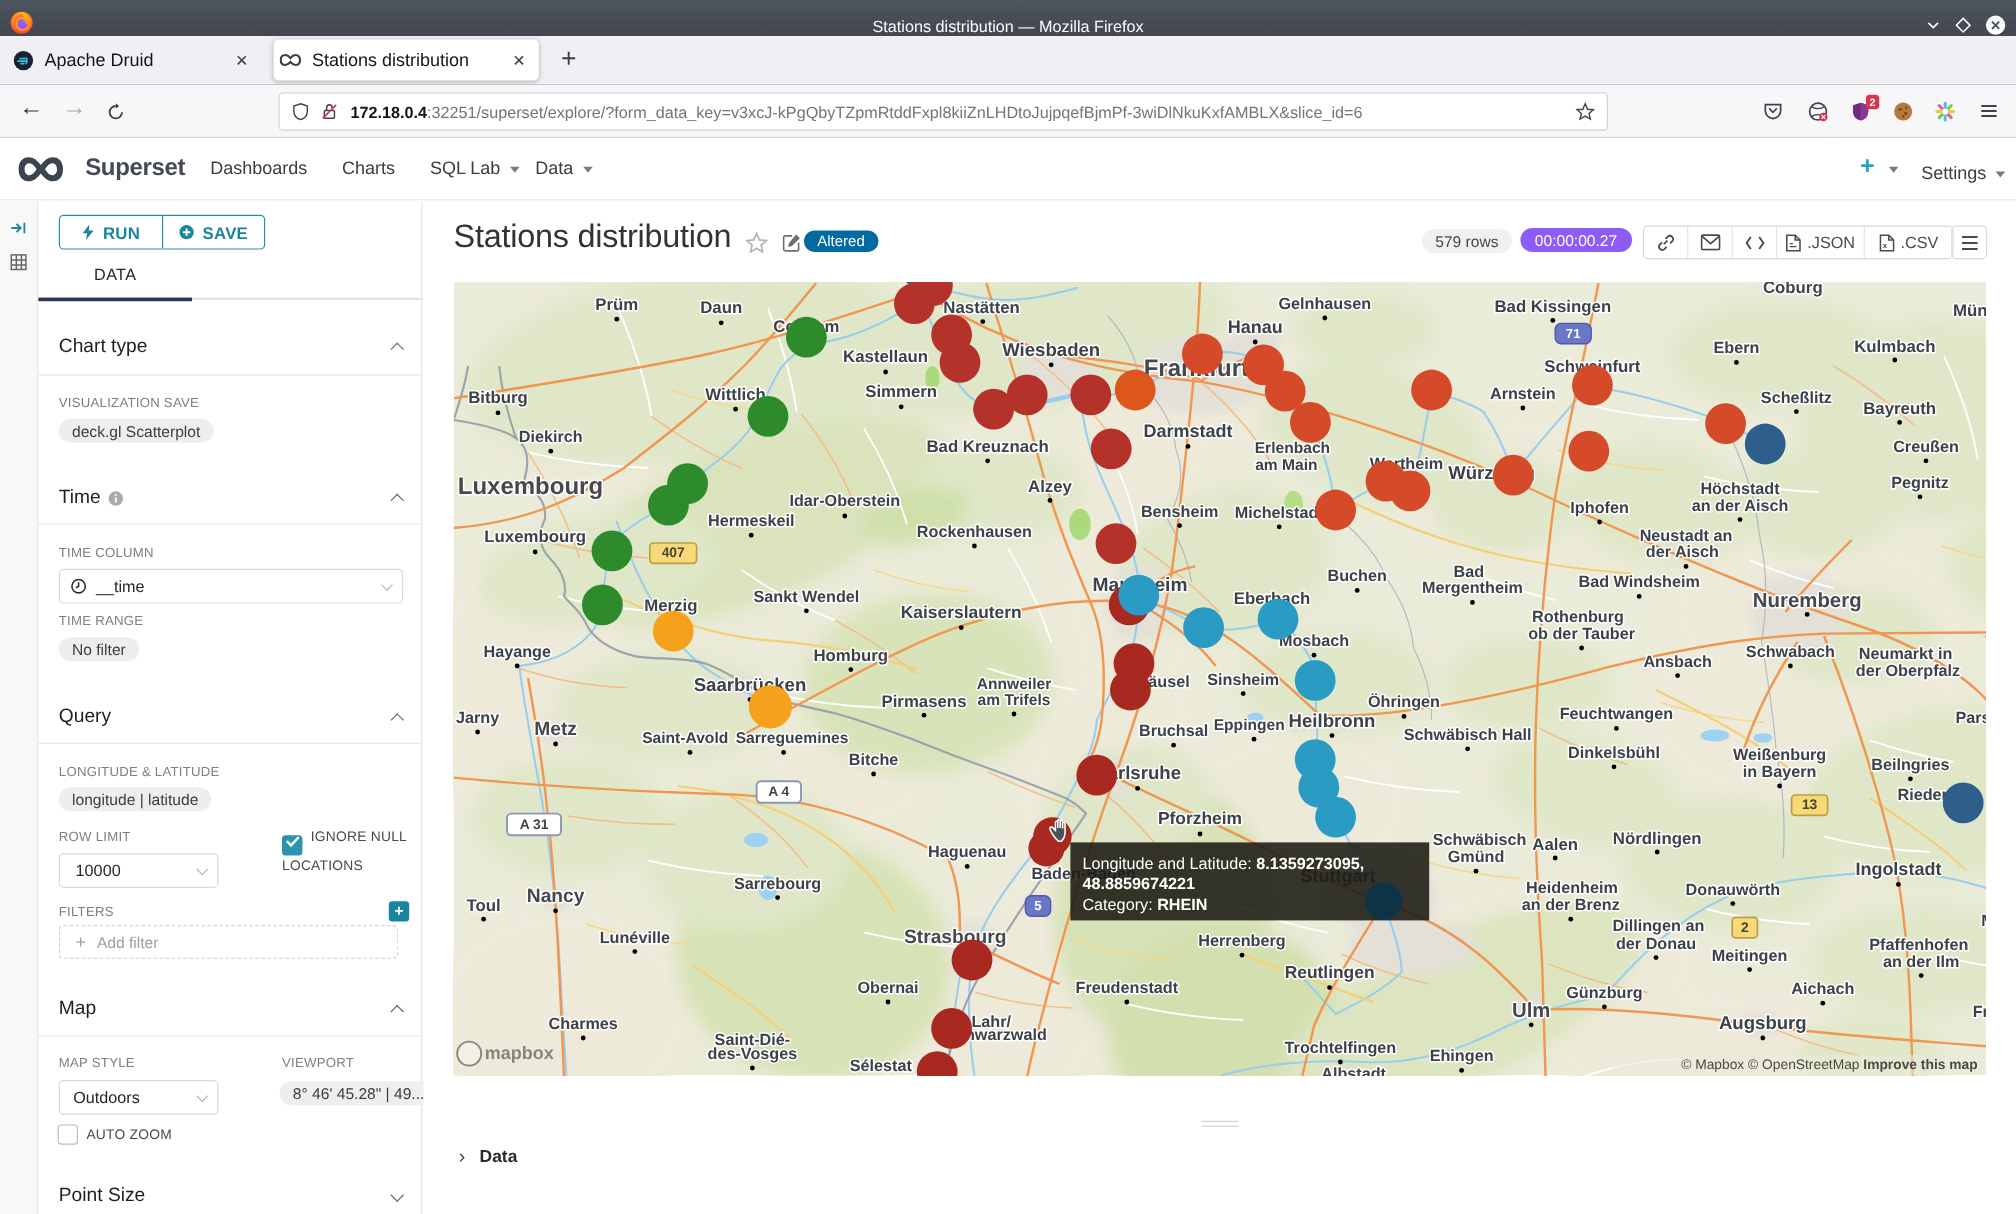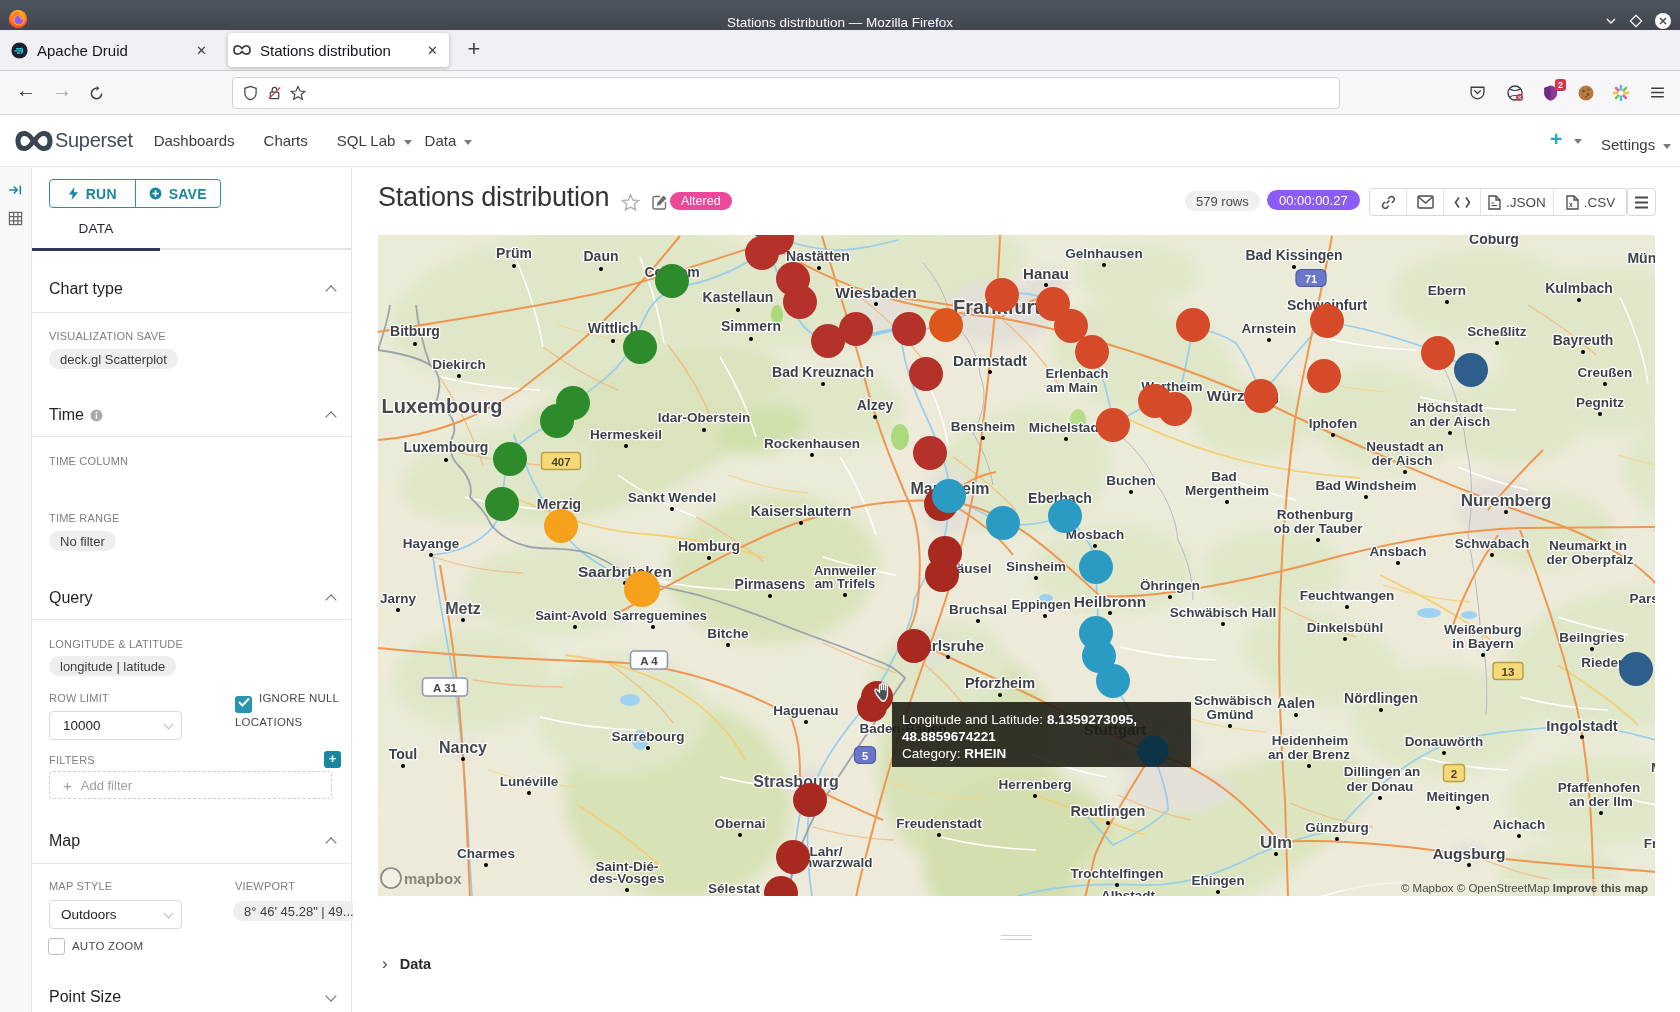--- a/index.html
+++ b/index.html
@@ -20,21 +20,21 @@
 .navarr.dim{color:#a7a7ac}
 .reload{top:15px;left:89px}
 .urlbox{height:32px;top:6px;left:232px;background:#fff;border:1px solid #d0d0d7;border-radius:4px;width:1108px;display:flex;align-items:center;padding:0 10px}
 .url{font-size:13.5px;color:#15141a;margin-left:10px;white-space:nowrap;overflow:hidden;flex:1}
 .url .g{color:#737380}
 .urlbox .star{margin-left:8px;flex:none}
 .tbico{top:13px;display:flex;align-items:center}
 .badge2{position:absolute;top:-5px;right:-7px;background:#d7354e;color:#fff;font-size:9px;border-radius:3px;padding:0 3px;line-height:12px;font-weight:bold}
 .snav{height:52px;background:#fff;border-bottom:1px solid #e6e6e6;display:flex;align-items:center;position:relative}
 .slogo{margin-left:13px}
-.sname{font-size:20px;font-weight:normal;color:#434a55;margin-left:0;letter-spacing:-.3px}
+.sname{font-size:20px;font-weight:bold;color:#434a55;margin-left:16px;letter-spacing:-.3px}
 .sitem{font-size:15px;color:#3c3c3c;margin-left:29px}
 .sitem.first{margin-left:21px}
 .caret{display:inline-block;width:0;height:0;border-left:4.5px solid transparent;border-right:4.5px solid transparent;border-top:5px solid #7a7a7a;margin-left:4px;vertical-align:middle}
 .plus{position:absolute;left:1550px;top:12px;color:#20a7c9;font-size:21px;font-weight:bold}
 .rail{position:absolute;left:0;top:168px;width:32px;height:844px;background:#f8f8f8;border-right:1px solid #e4e4e4;display:flex;flex-direction:column;align-items:center}
 .panel{position:absolute;left:32px;top:168px;width:320px;height:844px;background:#fff;border-right:1px solid #e4e4e4}
 .panel > div{position:absolute}
 .runsave{display:flex;top:11px;left:17px;border:1px solid #2a8fa8;border-radius:4px;height:29px;width:172px}
 .btn{flex:1;display:flex;align-items:center;justify-content:center;gap:7px;font-size:14px;font-weight:bold;color:#1a85a0;letter-spacing:.2px}
 .btn.run{border-right:1px solid #2a8fa8}
@@ -59,21 +59,21 @@
 .cb.off{background:#fff;border:1.5px solid #bdbdbd}
 .addbtn{top:583px;left:292px;width:17px;height:17px;background:#1a85a0;color:#fff;border-radius:3px;font-size:13px;line-height:16px;text-align:center;font-weight:bold}
 .addfilter{top:603px;left:17px;width:283px;border:1.5px dashed #ccc;border-radius:4px;height:28px;display:flex;align-items:center;padding-left:13px;font-size:13px;color:#9e9e9e}
 .plusg{margin-right:9px;font-size:15px}
 .azrow{top:769px;left:16px;font-size:11.5px;color:#4a4a4a;letter-spacing:.2px;line-height:18px}
 .main{position:absolute;left:353px;top:168px;width:1327px;height:844px;background:#fff}
 .main > *{position:absolute}
 .mtitle{left:25px;top:14px;font-size:27px;color:#333;letter-spacing:-.2px}
 .hstar{left:268px;top:25px}
 .hedit{left:299px;top:26px}
-.altered{left:317px;top:24px;background:#ec4899;color:#fff;font-size:12.5px;border-radius:10px;padding:2px 11px}
+.altered{left:317px;top:24px;background:#0369a1;color:#fff;font-size:12.5px;border-radius:10px;padding:2px 11px}
 .rowspill{left:832px;top:23px;background:#f0f0f0;color:#4a4a4a;font-size:13px;border-radius:10px;padding:2.5px 11px}
 .timepill{left:914px;top:22px;background:#8b5cf6;color:#fff;font-size:13px;border-radius:11px;padding:2.5px 12px}
 .btngrp{display:flex;left:1016px;top:20px;border:1px solid #d9d9d9;border-radius:4px;height:28px;background:#fff}
 .gbtn{display:flex;align-items:center;justify-content:center;width:37px;border-right:1px solid #e3e3e3;font-size:13.5px;color:#4a4a4a}
 .gbtn:last-child{border-right:none}
 .gbtn.wide{width:73px;gap:5px}
 .gbtn.solo{border:1px solid #d9d9d9;border-radius:4px;left:1273px;top:20px;width:30px;height:28px}
 .dragbar{left:0;top:758px;width:100%;text-align:center}
 .dragbar span{display:inline-block;width:31px;height:5px;border-top:1.5px solid #d0d0d0;border-bottom:1.5px solid #d0d0d0}
 .datapanel{left:29px;top:786px;display:flex;align-items:center}
@@ -138,20 +138,21 @@
     </svg>
   <div class="urlbox">
     <svg width="15" height="16" viewBox="0 0 16 16">
         <path d="M8 1 L14 3 L14 8 C14 12 11 14.5 8 15 C5 14.5 2 12 2 8 L2 3 Z" fill="none" stroke="#43434c" stroke-width="1.3"></path>
       </svg>
     <svg width="15" height="16" viewBox="0 0 16 16" style="margin-left:9px">
         <rect x="3.5" y="7" width="9" height="7" rx="1" fill="none" stroke="#43434c" stroke-width="1.3"></rect>
         <path d="M5.5 7 L5.5 5 C5.5 3.3 6.5 2 8 2 C9.5 2 10.5 3.3 10.5 5" fill="none" stroke="#43434c" stroke-width="1.3"></path>
         <path d="M2 14 L14 2" stroke="#d7354e" stroke-width="1.5"></path>
       </svg>
+    <span class="url"><b>172.18.0.4</b><span class="g">:32251/superset/explore/?form_data_key=v3xcJ-kPgQbyTZpmRtddFxpl8kiiZnLHDtoJujpqefBjmPf-3wiDlNkuKxfAMBLX&amp;slice_id=6</span></span>
     <svg class="star" width="16" height="16" viewBox="0 0 16 16">
         <path d="M8 1.5 L10 6 L14.8 6.4 L11.2 9.5 L12.3 14.2 L8 11.7 L3.7 14.2 L4.8 9.5 L1.2 6.4 L6 6 Z" fill="none" stroke="#45454e" stroke-width="1.2"></path>
       </svg>
   </div>
   <span class="tbico" style="left:1469px">
     <svg width="17" height="17" viewBox="0 0 16 16">
         <path d="M2 3 L14 3 L14 8 C14 11 11.5 13.5 8 14 C4.5 13.5 2 11 2 8 Z M5 6 L8 9 L11 6" fill="none" stroke="#3e4046" stroke-width="1.3"></path>
       </svg>
   </span>
   <span class="tbico" style="left:1506px">
@@ -248,20 +249,28 @@
       <span>Time</span>
       <svg width="13" height="13" viewBox="0 0 14 14" style="margin-left:6px;opacity:.55">
         <circle cx="7" cy="7" r="6.5" fill="#666"></circle>
         <path d="M7 6 L7 10.5" stroke="#fff" stroke-width="1.6"></path>
         <circle cx="7" cy="3.8" r="1" fill="#fff"></circle>
       </svg>
       <i class="chev up"></i>
     </div>
   <div class="sep" style="top:268px"></div>
   <div class="lab" style="top:287px">TIME COLUMN</div>
+  <div class="select" style="top:306px">
+      <svg width="13" height="13" viewBox="0 0 14 14">
+        <circle cx="7" cy="7" r="6" fill="none" stroke="#2b2b2b" stroke-width="1.4"></circle>
+        <path d="M7 3.5 L7 7 L4.5 8.5" fill="none" stroke="#2b2b2b" stroke-width="1.4"></path>
+      </svg>
+      <span class="selval">__time</span>
+      <i class="chev down dim"></i>
+    </div>
   <div class="lab" style="top:344px">TIME RANGE</div>
   <div class="pill" style="top:363px">No filter</div>
   <div class="sect" style="top:422px">
       <span>Query</span>
       <i class="chev up"></i>
     </div>
   <div class="sep" style="top:451px"></div>
   <div class="lab" style="top:470px">LONGITUDE &amp; LATITUDE</div>
   <div class="pill" style="top:488px">longitude | latitude</div>
   <div class="lab" style="top:524px">ROW LIMIT</div>

